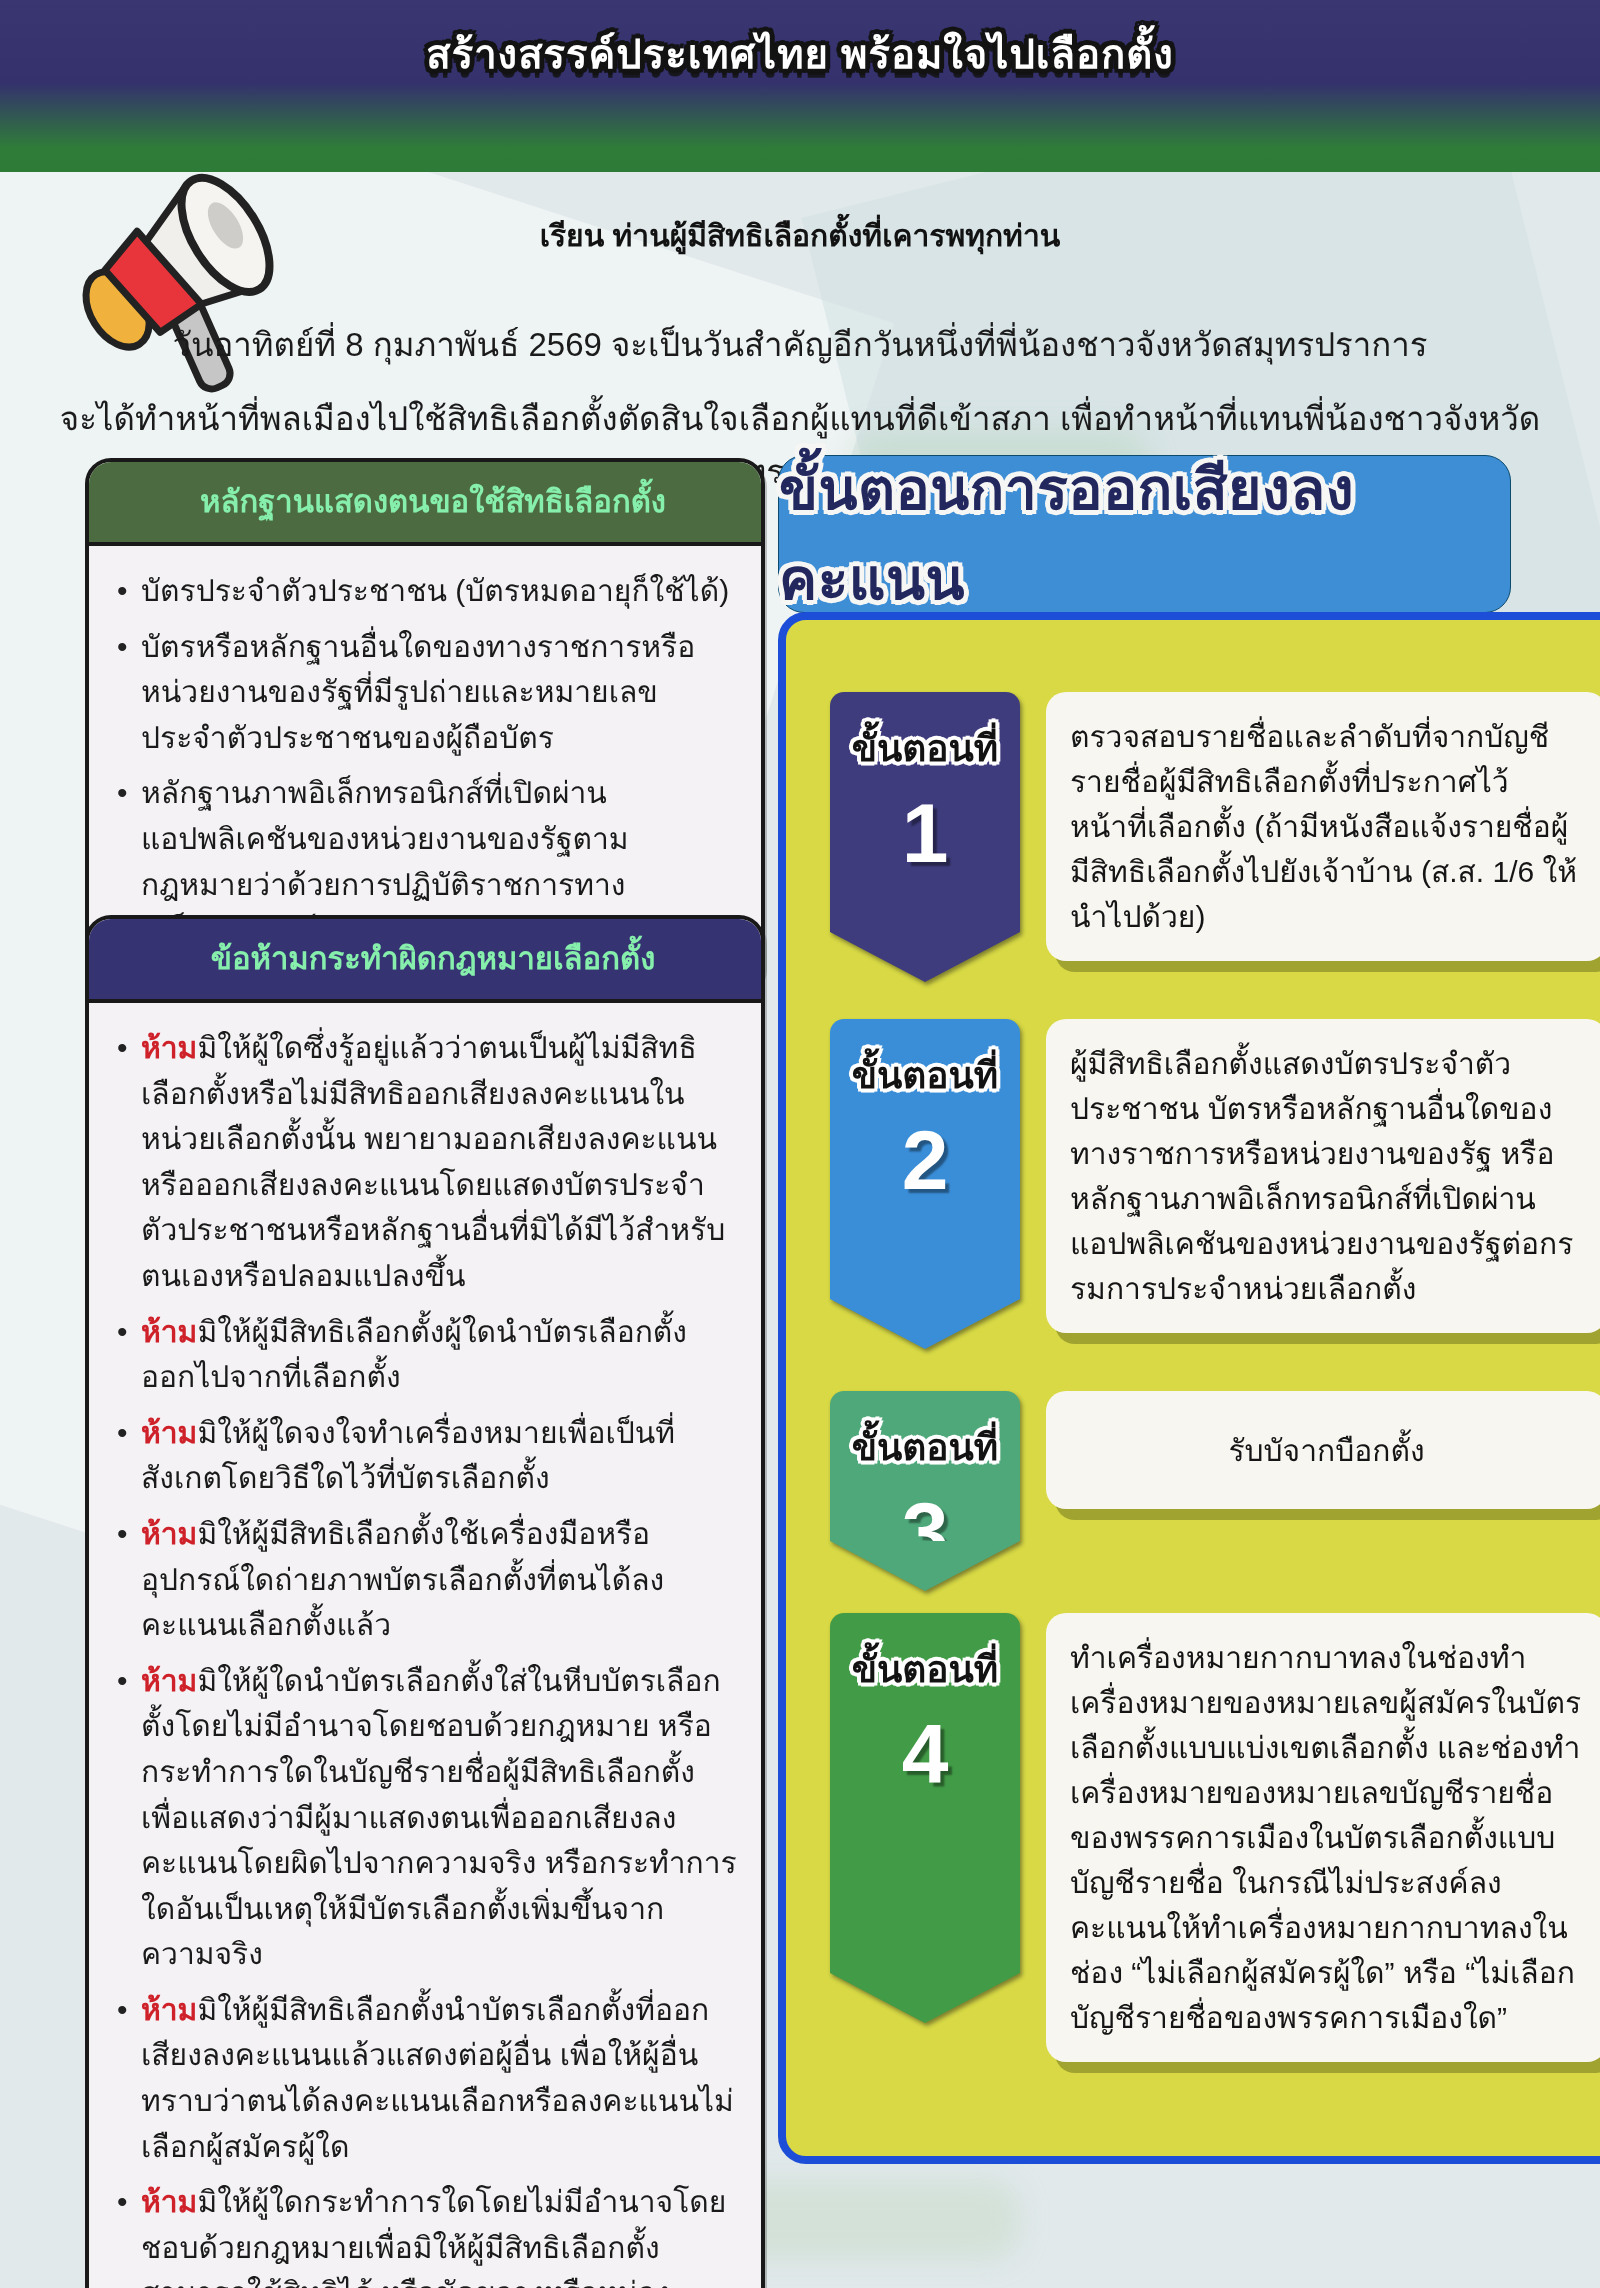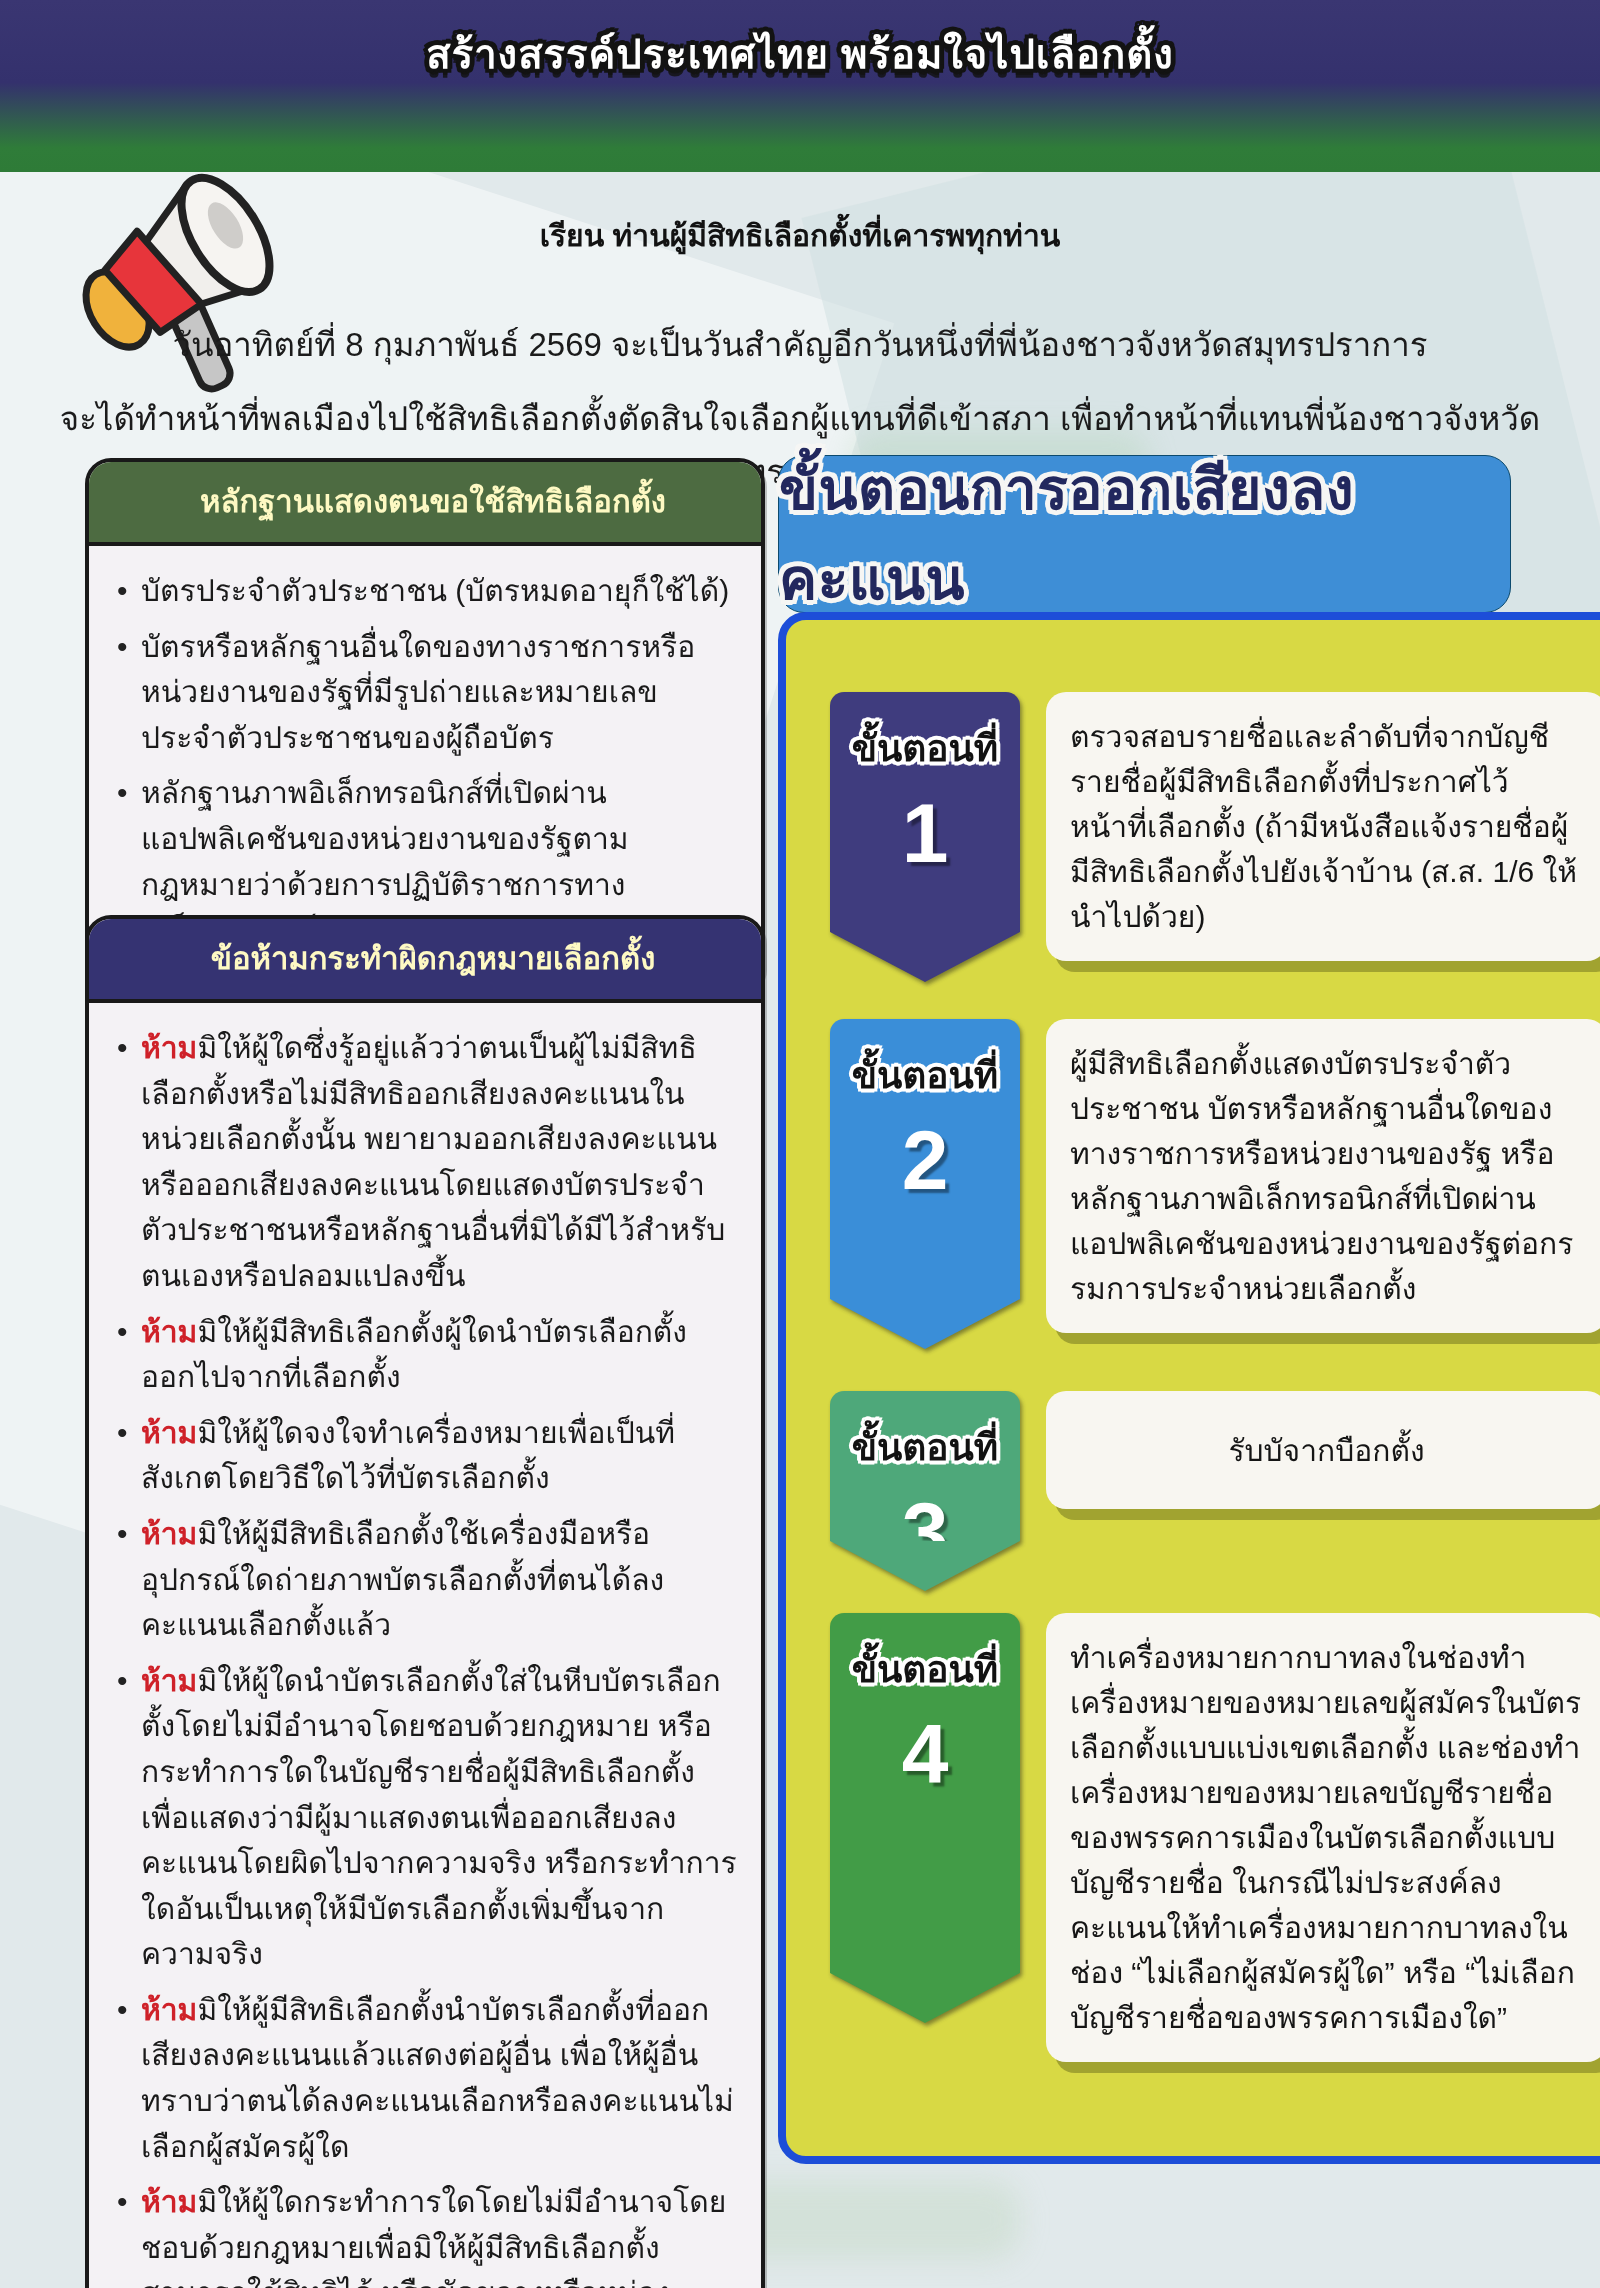--- a/index.html
+++ b/index.html
@@ -47,21 +47,21 @@
   .megaphone{position:absolute;left:48px;top:142px;width:260px;height:260px;}
 
   
   .panel-box{
     position:absolute;left:85px;width:672px;
     background:#f4f2f5;border:4px solid #191919;border-radius:26px;
     overflow:hidden;box-shadow:2px 3px 0 rgba(40,40,40,0.25);
   }
   .panel-box .box-header{
     padding:14px 10px 16px 26px;text-align:center;
-    font-size:31px;font-weight:700;color:#fef9c3;
+    font-size:31px;font-weight:700;color:#86efac;
     border-bottom:4px solid #191919;
   }
   .box-evidence{top:458px;}
   .box-evidence .box-header{background:#4d6b41;}
   .box-prohibit{top:915px;}
   .box-prohibit .box-header{background:#353372;}
   .box-body{padding:22px 24px 26px 22px;}
   ul.plain{list-style:none;margin:0;padding:0;}
   ul.plain li{
     position:relative;padding-left:30px;margin-bottom:10px;

